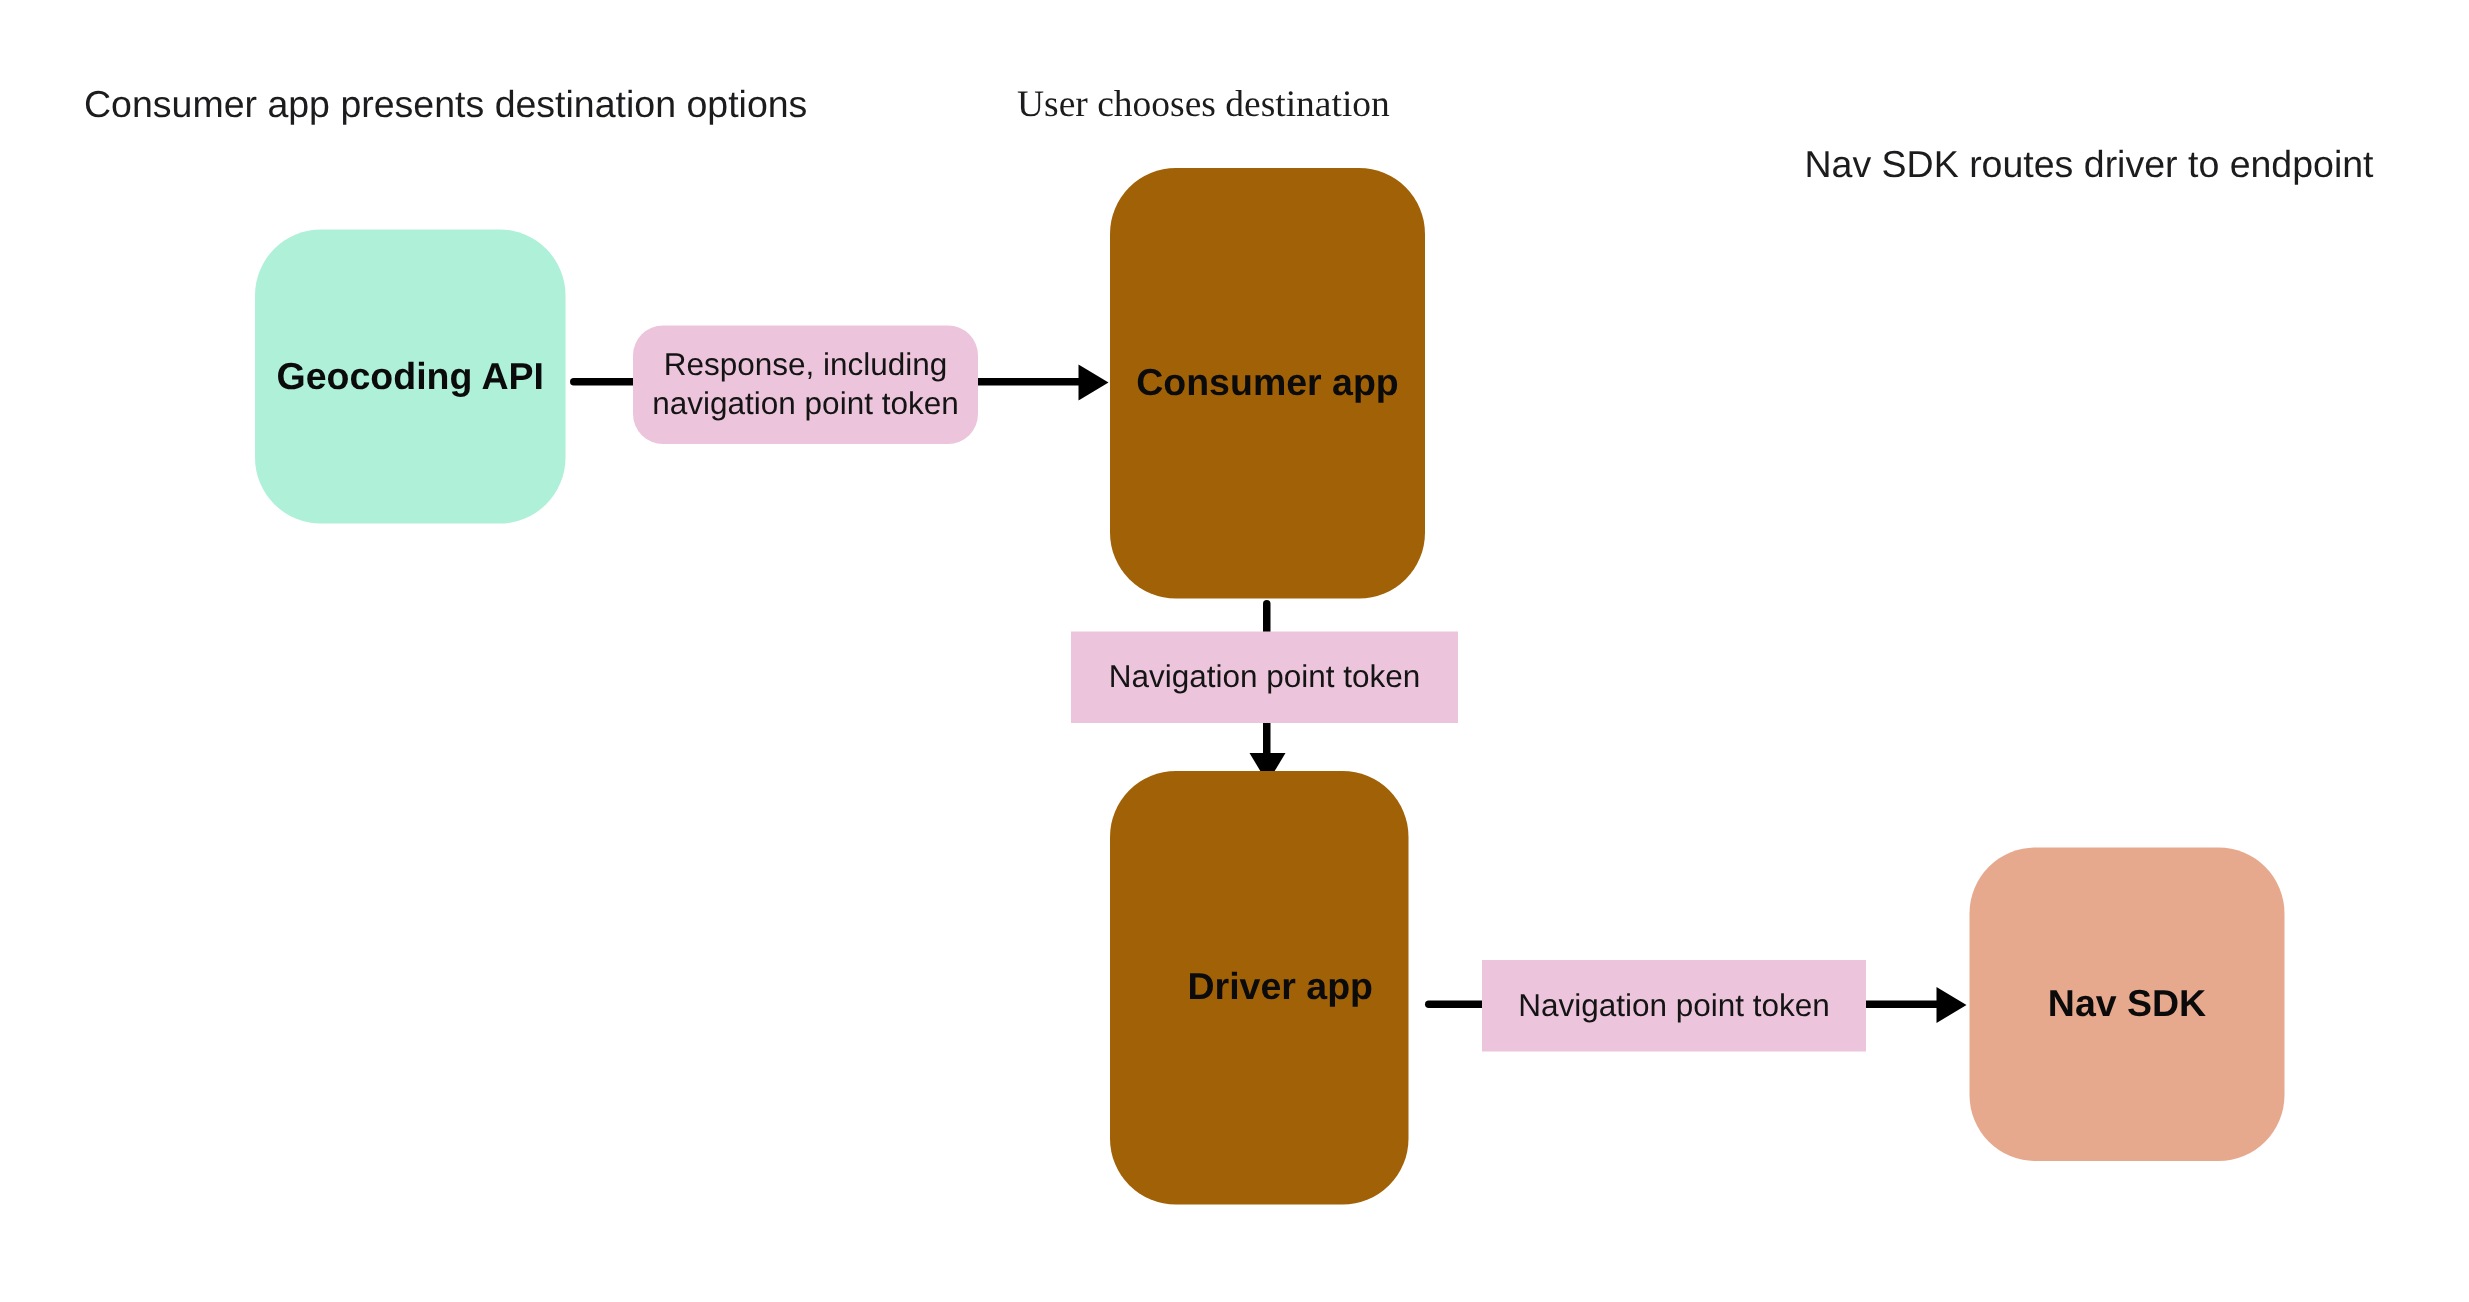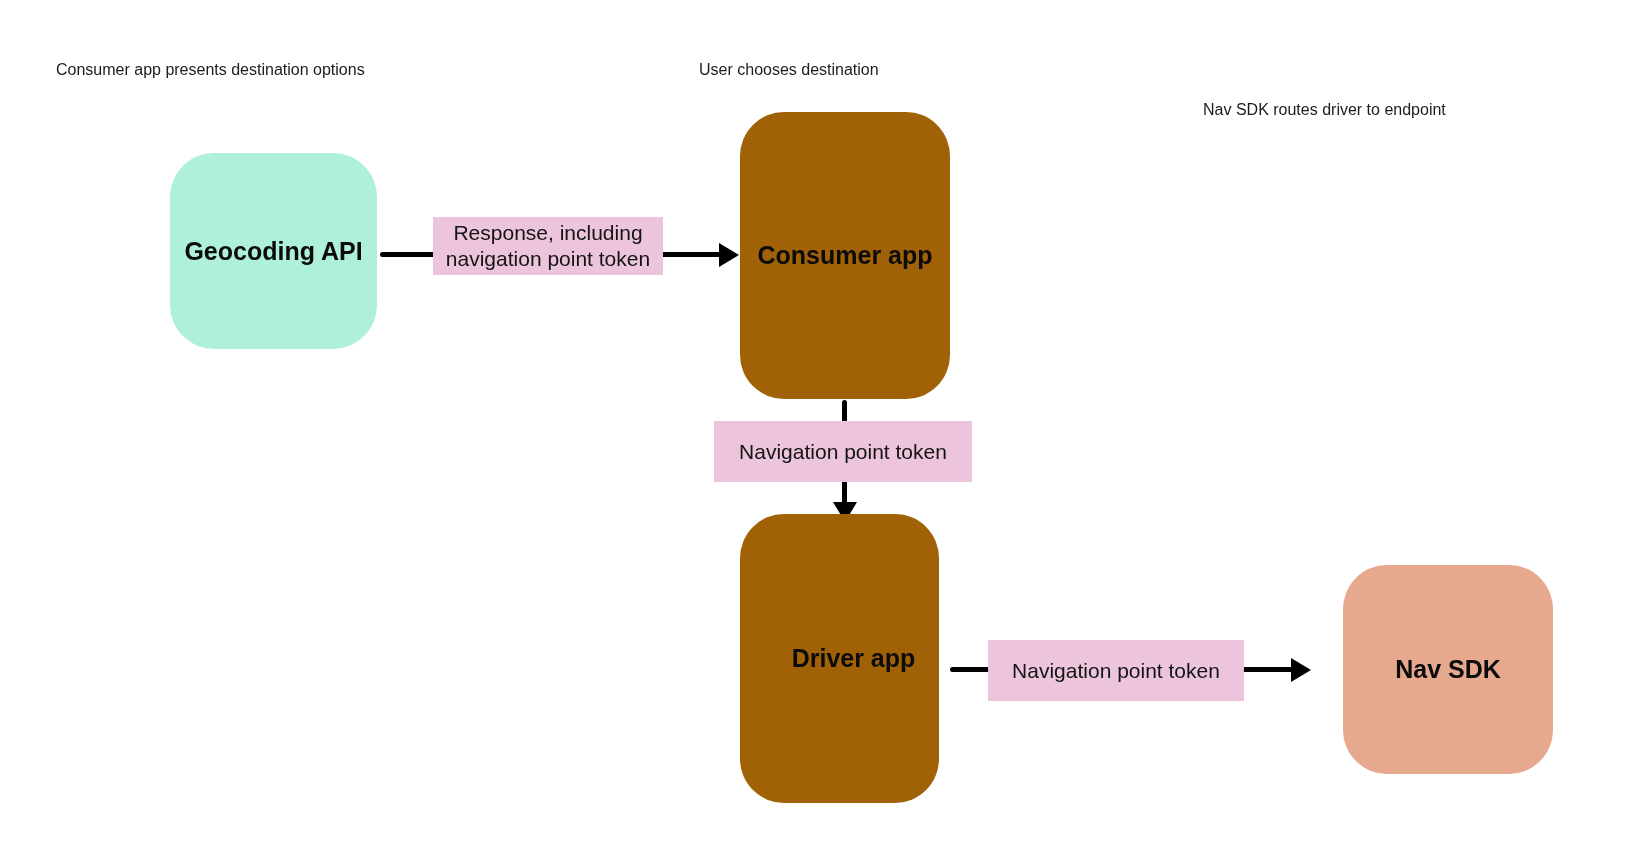--- a/index.html
+++ b/index.html
@@ -11,21 +11,21 @@
     position: relative;
     width: 1646px;
     height: 868px;
     background: #ffffff;
     font-family: "Liberation Sans", sans-serif;
     overflow: hidden;
   }
   .col-header {
     position: absolute;
     top: 55px;
-    font-size: 16px;
+    font-size: 25px;
     line-height: 30px;
     color: #1c1c1e;
     white-space: nowrap;
   }
   .node {
     position: absolute;
     border-radius: 44px;
     display: flex;
     align-items: center;
     justify-content: center;
@@ -82,26 +82,26 @@
     border-top: 20px solid #000000;
     z-index: 2;
   }
 </style>
 </head>
 <body>
 
 <div class="canvas">
 
   <div class="col-header" style="left:56px;">Consumer app presents destination options</div>
-  <div class="col-header" style="left:699px;">User chooses destination</div>
+  <div class="col-header" style="left:678px;font-family:Liberation Serif, serif;">User chooses destination</div>
   <div class="col-header" style="left:1203px;margin-top:40px;">Nav SDK routes driver to endpoint</div>
 
   <div class="hline" style="left:380px; top:252px; width:344px;"></div>
   <div class="arrowhead-right" style="left:719px; top:243px;"></div>
-  <div class="edge-label" style="left:433px; top:217px; width:230px; height:58px;">Response, including navigation point token</div>
+  <div class="edge-label" style="left:422px; top:217px; width:230px; height:79px;border-radius:20px;">Response, including navigation point token</div>
 
   <div class="vline" style="left:842px; top:400px; height:106px;"></div>
   <div class="arrowhead-down" style="left:833px; top:502px;"></div>
   <div class="edge-label" style="left:714px; top:421px; width:258px; height:61px;">Navigation point token</div>
 
   <div class="hline" style="left:950px; top:667px; width:346px;"></div>
   <div class="arrowhead-right" style="left:1291px; top:658px;"></div>
   <div class="edge-label" style="left:988px; top:640px; width:256px; height:61px;">Navigation point token</div>
 
   <div class="node node-green" style="left:170px; top:153px; width:207px; height:196px;">
@@ -109,17 +109,17 @@
   </div>
 
   <div class="node node-blue" style="left:740px; top:112px; width:210px; height:287px;">
     <span>Consumer app</span>
   </div>
 
   <div class="node node-blue" style="left:740px; top:514px; width:171px; height:289px;padding-left:28px;">
     <span>Driver app</span>
   </div>
 
-  <div class="node node-orange" style="left:1343px; top:565px; width:210px; height:209px;">
+  <div class="node node-orange" style="left:1313px; top:565px; width:210px; height:209px;">
     <span>Nav SDK</span>
   </div>
 
 </div>
 
 </body></html>

